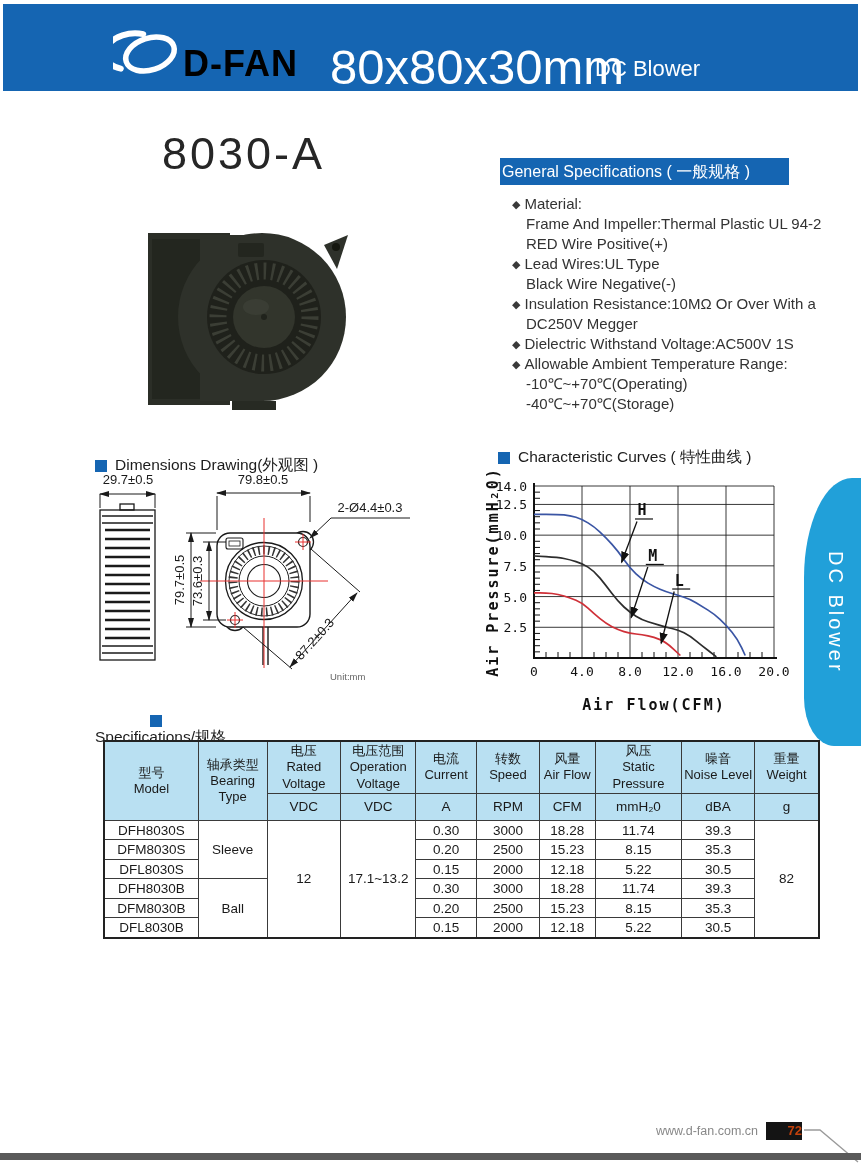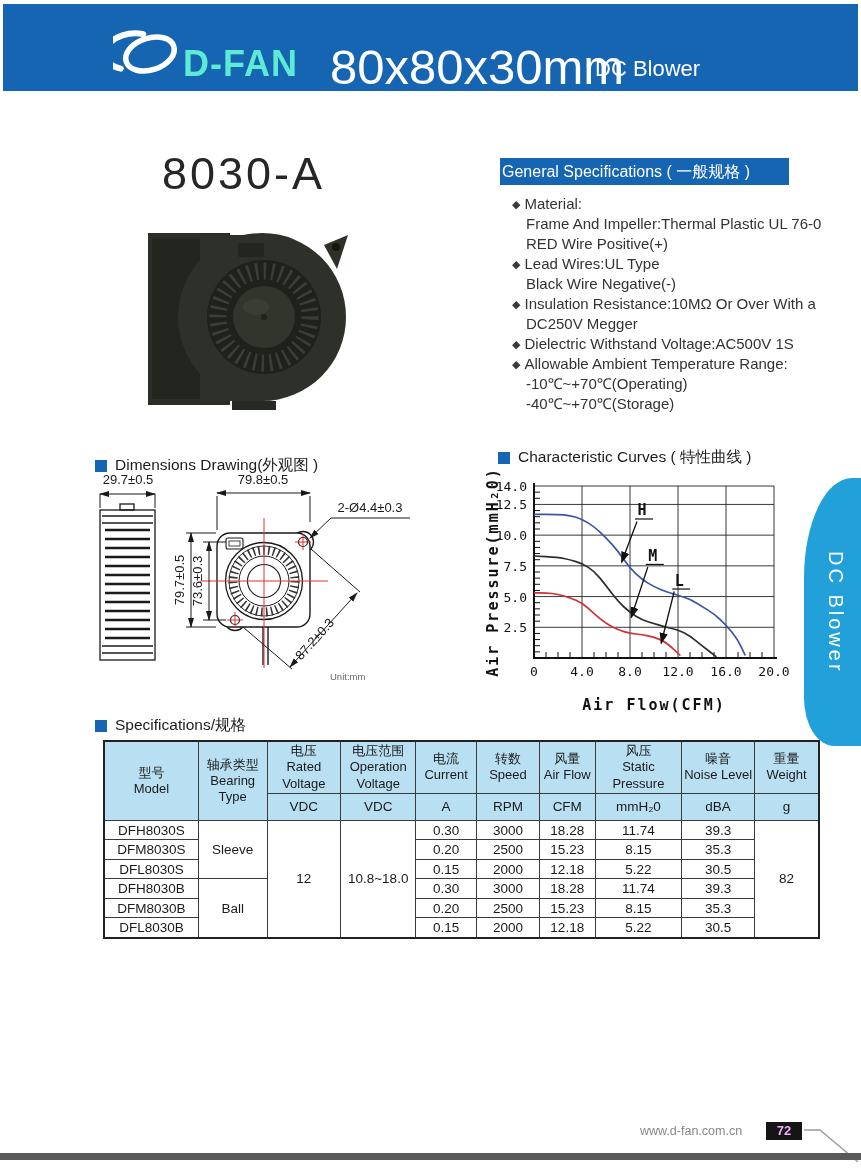--- a/index.html
+++ b/index.html
@@ -1,25 +1,25 @@
 <!DOCTYPE html>
 <html><head>
 <meta charset="utf-8">
 <style>
   html,body{margin:0;padding:0;background:#fff;}
   #page{position:relative;width:861px;height:1170px;background:#fff;overflow:hidden;
         font-family:"Liberation Sans",sans-serif;outline:1px solid #b3b3b3;}
   
   .header-bar{position:absolute;left:3px;right:3px;top:4px;height:87px;background:#1565b2;}
-  .brand{position:absolute;left:180px;top:39px;font-size:36px;font-weight:bold;color:#5eead4;letter-spacing:1px;}
+  .brand{position:absolute;left:180px;top:39px;font-size:36px;font-weight:bold;color:#000000;letter-spacing:1px;}
   .size-txt{position:absolute;left:327px;top:35px;font-size:49px;color:#ffffff;font-weight:normal;}
   .type-txt{position:absolute;left:592px;top:52px;font-size:22px;color:#fff;}
   .logo-icon{position:absolute;left:110px;top:26px;}
   
-  .model-title{position:absolute;left:162px;top:128px;font-size:45px;color:#262626;letter-spacing:3px;margin-top:20px;}
+  .model-title{position:absolute;left:162px;top:128px;font-size:45px;color:#262626;letter-spacing:3px;}
   .photo{position:absolute;left:140px;top:213px;}
   
   .gs-head{position:absolute;left:500px;top:158px;width:287px;height:27px;background:#1565b2;
            color:#fff;font-size:16px;line-height:27px;padding-left:2px;}
   .gs-list{position:absolute;left:500px;top:194px;width:350px;font-size:15px;color:#333;}
   .spec-line{line-height:20px;white-space:nowrap;margin-left:12px;}
   .spec-line.indent{padding-left:14px;}
   .diamond{font-size:11px;margin-right:4px;color:#3a3a3a;vertical-align:1px;}
   
   .sec-head{position:absolute;display:flex;align-items:center;font-size:15.5px;color:#1c1c1c;font-weight:500;}
@@ -40,23 +40,23 @@
   
   .spec-table{position:absolute;left:103px;top:740px;width:717px;border-collapse:collapse;
               font-size:13.5px;color:#1a1a1a;border:2px solid #222;}
   .spec-table th,.spec-table td{border:1px solid #3a3a3a;text-align:center;padding:1px 2px;}
   .spec-table thead th{background:#b9e0f2;font-weight:normal;}
   .spec-table thead tr:first-child th{height:44px;}
   .spec-table .h2{height:24px;}
   .spec-table tbody td{height:16.5px;}
   .zh,.en{display:block;line-height:1.25;font-size:13px;}
   
-  .site{position:absolute;left:640px;top:1124px;width:118px;text-align:left;font-size:12.5px;color:#888;}
-  .pagebox{position:absolute;left:766px;top:1122px;width:36px;height:18px;background:#141414;color:#f0abfc;
-           font-size:13px;font-weight:bold;text-align:center;line-height:18px;}
+  .site{position:absolute;left:640px;top:1124px;width:118px;text-align:right;font-size:12.5px;color:#888;}
+  .pagebox{position:absolute;left:766px;top:1122px;width:36px;height:18px;background:#141414;color:#c2410c;
+           font-size:13px;font-weight:bold;text-align:right;line-height:18px;}
   .corner-line{position:absolute;left:802px;top:1120px;}
   .bottom-bar{position:absolute;left:0;right:0;top:1153px;height:7px;background:#5a5a5a;}
 </style>
 </head>
 <body>
 
 <div id="page">
 
   <div class="header-bar">
     <svg class="logo-icon" width="66" height="46" viewBox="0 0 66 46">
@@ -82,41 +82,41 @@
     <circle cx="124" cy="104" r="46" fill="none" stroke="#3b3e35" stroke-width="17" stroke-dasharray="2.6 5.4"></circle>
     <circle cx="124" cy="104" r="31" fill="#32352c"></circle>
     <ellipse cx="116" cy="94" rx="13" ry="8" fill="#3d4137" opacity="0.7"></ellipse>
     <circle cx="124" cy="104" r="3" fill="#20231c"></circle>
     <rect x="92" y="188" width="44" height="9" fill="#272a23"></rect>
   </svg>
 
   <div class="gs-head">General Specifications ( 一般规格 )</div>
   <div class="gs-list">
       <div class="spec-line"><span class="diamond">◆</span><span>Material:</span></div>
-      <div class="spec-line indent"><span>Frame And Impeller:Thermal Plastic UL 76-0</span></div>
+      <div class="spec-line indent"><span>Frame And Impeller:Thermal Plastic UL 94-2</span></div>
       <div class="spec-line indent"><span>RED Wire Positive(+)</span></div>
       <div class="spec-line"><span class="diamond">◆</span><span>Lead Wires:UL Type</span></div>
       <div class="spec-line indent"><span>Black Wire Negative(-)</span></div>
       <div class="spec-line"><span class="diamond">◆</span><span>Insulation Resistance:10MΩ Or Over With a</span></div>
       <div class="spec-line indent"><span>DC250V Megger</span></div>
       <div class="spec-line"><span class="diamond">◆</span><span>Dielectric Withstand Voltage:AC500V 1S</span></div>
       <div class="spec-line"><span class="diamond">◆</span><span>Allowable Ambient Temperature Range:</span></div>
       <div class="spec-line indent"><span>-10℃~+70℃(Operating)</span></div>
       <div class="spec-line indent"><span>-40℃~+70℃(Storage)</span></div>
     </div>
 
   <div class="sec-head" style="left:95px;top:447px;margin-top:8px;">
     <span class="sq"></span>
     <span>Dimensions Drawing(外观图 )</span>
   </div>
   <div class="sec-head" style="left:498px;top:447px;">
     <span class="sq"></span>
     <span>Characteristic Curves ( 特性曲线 )</span>
   </div>
-  <div class="sec-head" style="left:95px;top:715px;">
+  <div class="sec-head" style="left:95px;top:715px;flex-direction:column;">
     <span class="sq"></span>
     <span>Specifications/规格</span>
   </div>
 
   <svg class="drawing" width="400" height="237" viewBox="0 0 400 237">
     <defs>
       <marker id="da" markerWidth="11" markerHeight="8" refX="9" refY="4" orient="auto-start-reverse">
         <polygon points="0,1 10,4 0,7" fill="#1a1a1a"></polygon>
       </marker>
     </defs>
@@ -349,21 +349,21 @@
           <th class="h2">mmH₂0</th>
           <th class="h2">dBA</th>
           <th class="h2">g</th>
         </tr>
       </thead>
       <tbody>
         <tr>
           <td>DFH8030S</td>
           <td rowspan="3">Sleeve</td>
           <td rowspan="6">12</td>
-          <td rowspan="6">10.8~18.0</td>
+          <td rowspan="6">17.1~13.2</td>
           <td>0.30</td>
           <td>3000</td>
           <td>18.28</td>
           <td>11.74</td>
           <td>39.3</td>
           <td rowspan="6">82</td>
         </tr>
         <tr>
           <td>DFM8030S</td>
           <td>0.20</td>

